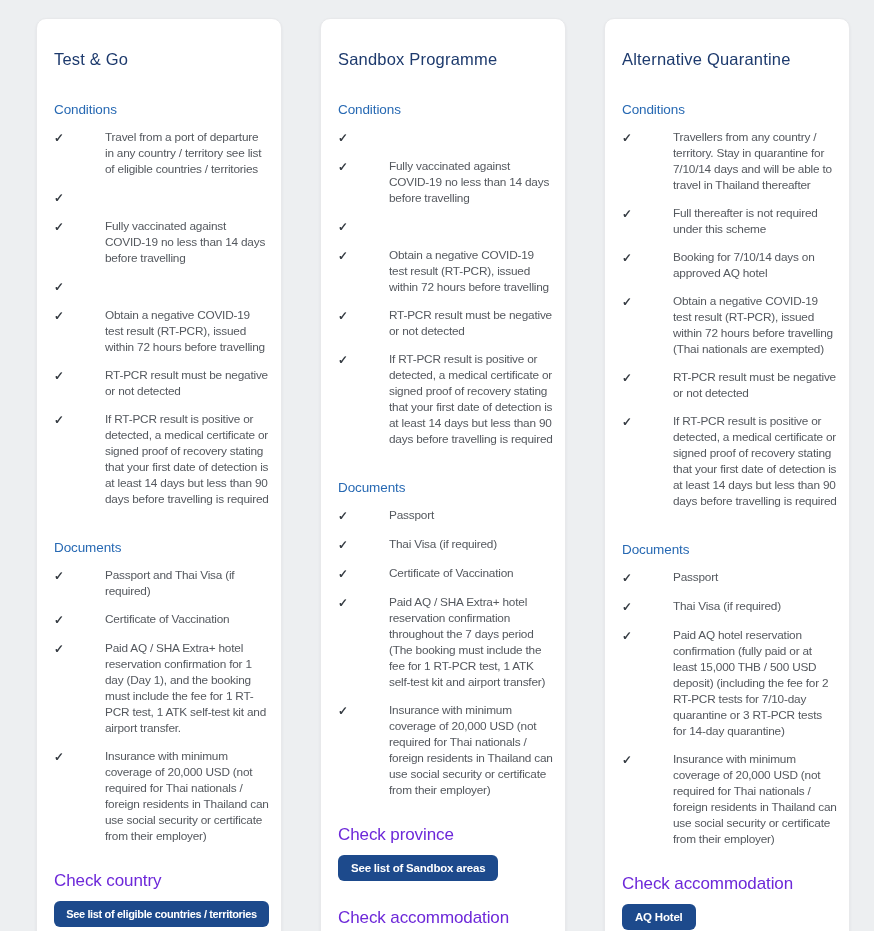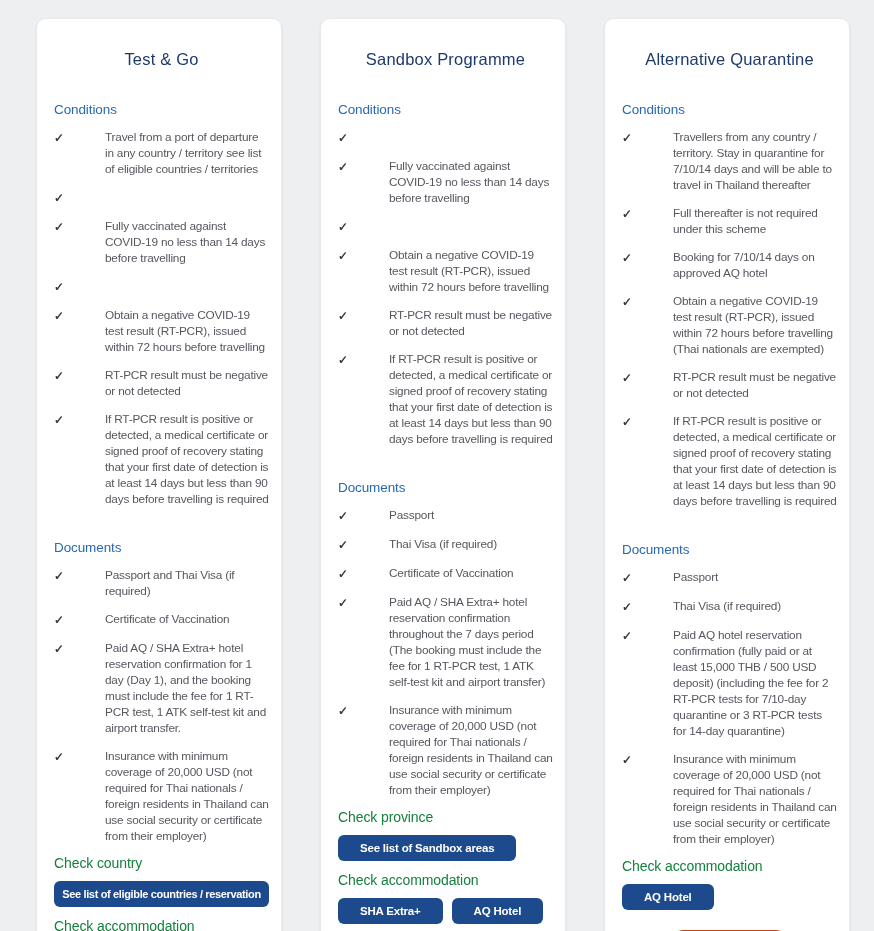--- a/index.html
+++ b/index.html
@@ -24,21 +24,21 @@
     width: 246px;
     flex: none;
     box-sizing: border-box;
     background: #ffffff;
     border: 1px solid #e8e9eb;
     border-radius: 10px;
     box-shadow: 0 1px 3px rgba(30,40,60,0.06);
     padding: 22px 12px 18px 17px;
   }
   .card-title {
-    text-align: center;
+    text-align: left;
     color: #1d3a6d;
     font-size: 16.5px;
     letter-spacing: 0.2px;
     margin: 9px 0 20px;
   }
   .section-label {
     color: #2769b3;
     font-size: 13.5px;
     letter-spacing: -0.1px;
     margin: 33px 0 3px;
@@ -58,41 +58,41 @@
     padding-top: 1px;
   }
   .check-text {
     color: #54585e;
     font-size: 11.8px;
     letter-spacing: -0.2px;
     line-height: 16px;
     margin-left: 29px;
   }
   .footer-label {
-    color: #15803d;
-    font-size: 14px;
+    color: #6d28d9;
+    font-size: 17px;
     letter-spacing: -0.1px;
-    margin-top: 11px;
+    margin-top: 27px;
   }
   .btn-row {
     display: flex;
     gap: 9px;
     margin-top: 10px;
     flex-wrap: wrap;
   }
   .btn {
     background: #1d4a8c;
     color: #ffffff;
     border: none;
     border-radius: 6px;
     font-family: "Liberation Sans", sans-serif;
     font-weight: bold;
     font-size: 11.5px;
     letter-spacing: -0.2px;
-    padding: 7px 22px;
+    padding: 7px 13px;
     white-space: nowrap;
     cursor: pointer;
   }
   .btn-wide {
     width: 100%;
     font-size: 11px;
     letter-spacing: -0.35px;
     padding: 7px 4px;
     text-align: center;
   }
@@ -161,21 +161,21 @@
           <span class="check">✓</span>
           <span class="check-text">Paid AQ / SHA Extra+ hotel reservation confirmation for 1 day (Day 1), and the booking must include the fee for 1 RT-PCR test, 1 ATK self-test kit and airport transfer.</span>
         </div>
         <div class="check-item">
           <span class="check">✓</span>
           <span class="check-text">Insurance with minimum coverage of 20,000 USD (not required for Thai nationals / foreign residents in Thailand can use social security or certificate from their employer)</span>
         </div>
       </div>
       <div class="footer-label">Check country</div>
       <div class="btn-row">
-        <button class="btn btn-wide">See list of eligible countries / reservation</button>
+        <button class="btn btn-wide">See list of eligible countries / territories</button>
       </div>
       <div class="footer-label">Check accommodation</div>
       <div class="btn-row">
         <button class="btn">SHA Extra+</button>
         <button class="btn">AQ Hotel</button>
       </div>
     </div>
     <div class="card">
       <div class="card-title">Sandbox Programme</div>
       <div class="section-label">Conditions</div>

